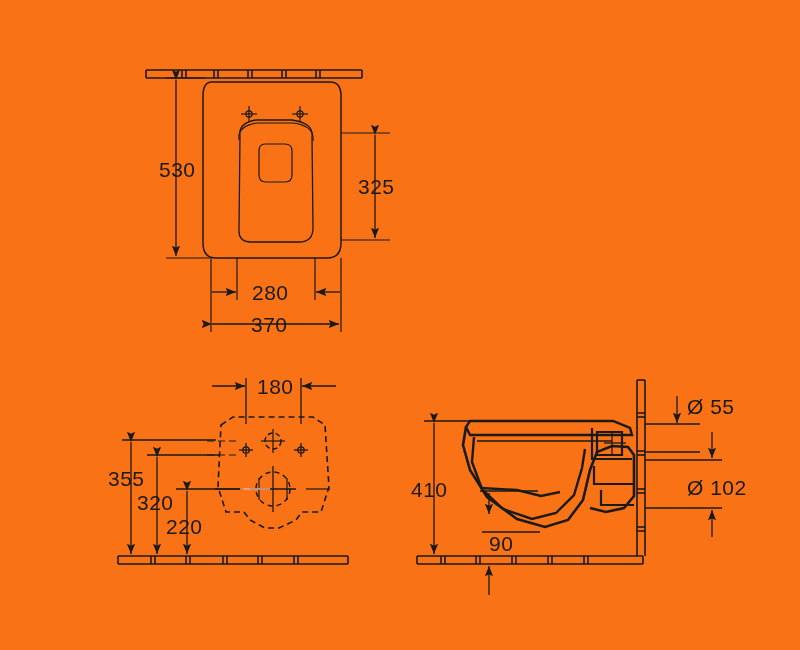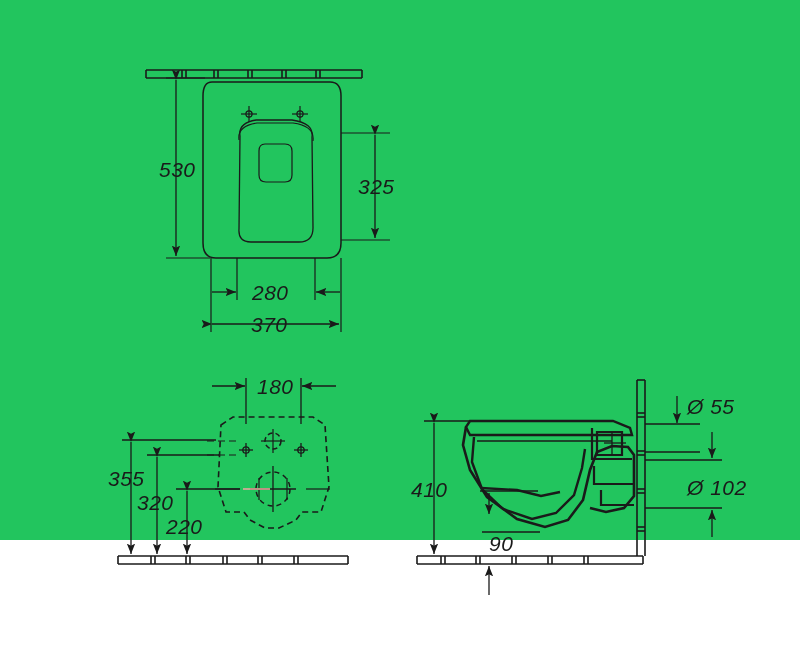--- a/index.html
+++ b/index.html
@@ -1,18 +1,18 @@
 <!DOCTYPE html>
 <html><head>
 <meta charset="utf-8">
 <style>
   html,body{margin:0;padding:0;background:#ffffff;}
   body{width:800px;height:650px;overflow:hidden;
        font-family:"Liberation Sans","DejaVu Sans",sans-serif;}
-  #stage{position:relative;width:800px;height:540px;background:#22c55e;font-style:italic;}
+  #stage{position:relative;width:800px;height:650px;background:#f97316;}
   svg{display:block;}
   text{font-family:"Liberation Sans","DejaVu Sans",sans-serif;fill:#1a1a1a;}
   .dim-label{font-size:21px;letter-spacing:0.5px;}
 </style>
 </head>
 <body>
 
 <div id="stage">
 <svg width="800" height="650" viewBox="0 0 800 650">
 

